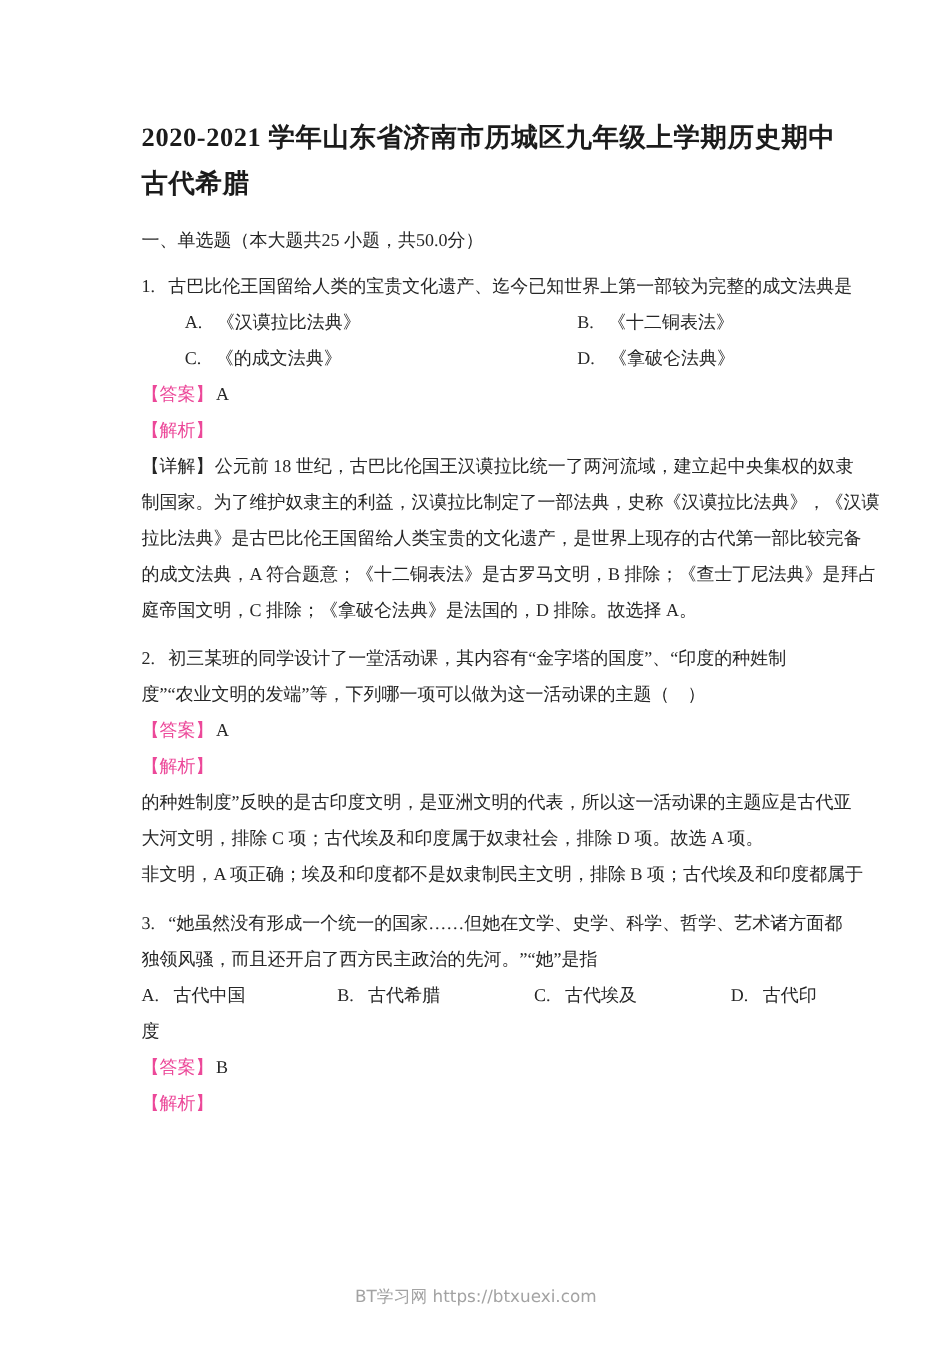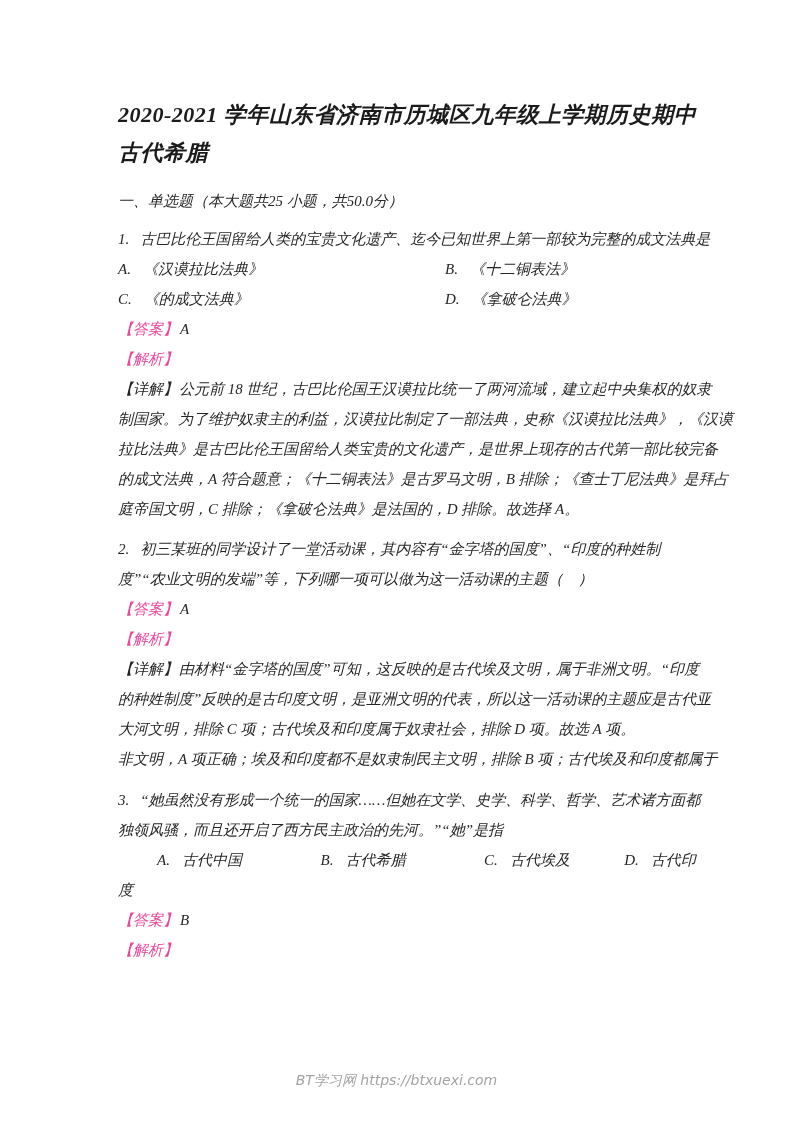--- a/index.html
+++ b/index.html
@@ -4,21 +4,20 @@
 <style>
   html, body { margin: 0; padding: 0; background: #ffffff; }
   .page {
     position: relative;
     width: 793px;
     height: 1122px;
     background: #ffffff;
     overflow: hidden;
     font-family: "Liberation Serif", "DejaVu Serif", serif;
     color: #262626;
-    font-style: italic;
   }
   .content {
     padding: 96px 82px 0 118px; 
   }
   .title { margin: 0; }
   .title .tline {
     font-size: 22px;
     font-weight: 700;
     line-height: 38px;
     color: #1b1b1b;
@@ -36,25 +35,25 @@
   .question.q3 { margin-top: 11px; }
   .line {
     font-size: 15px;
     line-height: 30px;
     white-space: nowrap;
   }
   .qnum { margin-right: 11px; }
   .opt-grid-2 {
     display: grid;
     grid-template-columns: 327px 1fr;
+    margin-left: 36px;
   }
   .opt-grid-4 {
     display: grid;
     grid-template-columns: 163px 164px 164px 1fr;
-    text-align: center;
   }
   .olabel { margin-right: 12px; }
   .blue-label { color: #ec4899; }
   .ans-letter { margin-left: 2px; }
   .detail-label { margin-right: 1px; }
   .footer {
     position: absolute;
     left: 0; right: 0;
     top: 1072px;
     text-align: center;
@@ -116,23 +115,20 @@
         <span class="qnum">2.</span><span>初三某班的同学设计了一堂活动课，其内容有“金字塔的国度”、“印度的种姓制</span>
       </div>
       <div class="line">度”“农业文明的发端”等，下列哪一项可以做为这一活动课的主题（　）</div>
       <div class="line">
         <span class="blue-label">【答案】</span><span class="ans-letter">A</span>
       </div>
       <div class="line">
         <span class="blue-label">【解析】</span>
       </div>
       <div>
-        <div class="line">
-          <span class="detail-label">【详解】</span><span>由材料“金字塔的国度”可知，这反映的是古代埃及文明，属于非洲文明。“印度</span>
-        </div>
         <div class="line">的种姓制度”反映的是古印度文明，是亚洲文明的代表，所以这一活动课的主题应是古代亚</div>
         <div class="line">大河文明，排除 C 项；古代埃及和印度属于奴隶社会，排除 D 项。故选 A 项。</div>
         <div class="line">非文明，A 项正确；埃及和印度都不是奴隶制民主文明，排除 B 项；古代埃及和印度都属于</div>
       </div>
     </section>
 
     <section class="question q3">
       <div class="line">
         <span class="qnum">3.</span><span>“她虽然没有形成一个统一的国家……但她在文学、史学、科学、哲学、艺术诸方面都</span>
       </div>

